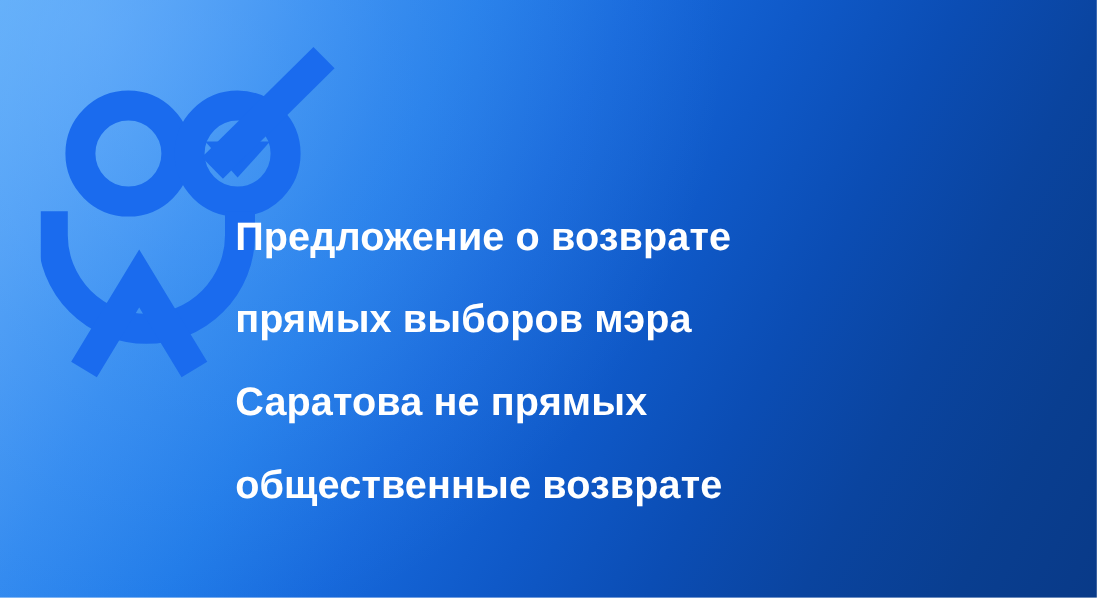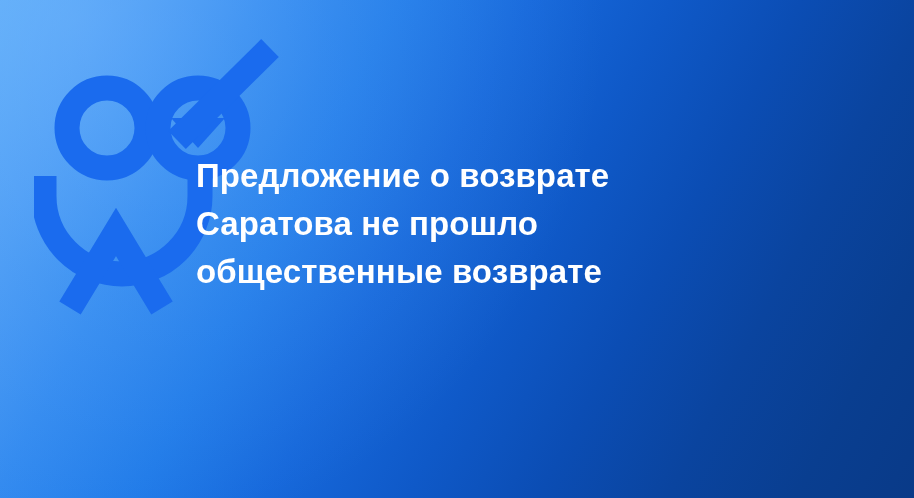--- a/index.html
+++ b/index.html
@@ -55,21 +55,21 @@
     left: 196px;
     top: 152px;
     width: 520px;
     color: #FFFFFF;
     font-size: 33px;
     font-weight: bold;
     line-height: 48px;
     letter-spacing: 0.1px;
     text-rendering: optimizeLegibility;
   }
-  #headline .ln { display: block; white-space: nowrap; }
+  #headline .ln { display: block; white-space: nowrap; margin-top: 21px; }
 </style>
 </head>
 <body>
 
 <div id="card">
 
   <div id="sheen"></div>
 
   <div id="logo">
     <svg viewBox="0 0 258 280" xmlns="http://www.w3.org/2000/svg" aria-hidden="true">
@@ -85,17 +85,18 @@
       </g>
 
       <path d="M 137 82 L 164 112 L 191 82 Z" fill="#1A6BEE" stroke="none"></path>
 
       <path d="M 143 104 L 236 12" fill="none" stroke="#1A6BEE" stroke-width="25" stroke-linecap="butt"></path>
     </svg>
   </div>
 
   <div id="headline">
     <span class="ln">Предложение о возврате</span>
-    <span class="ln">Саратова не прошло</span>
+    <span class="ln">прямых выборов мэра</span>
+    <span class="ln">Саратова не прямых</span>
     <span class="ln">общественные возврате</span>
   </div>
 
 </div>
 
 </body></html>

